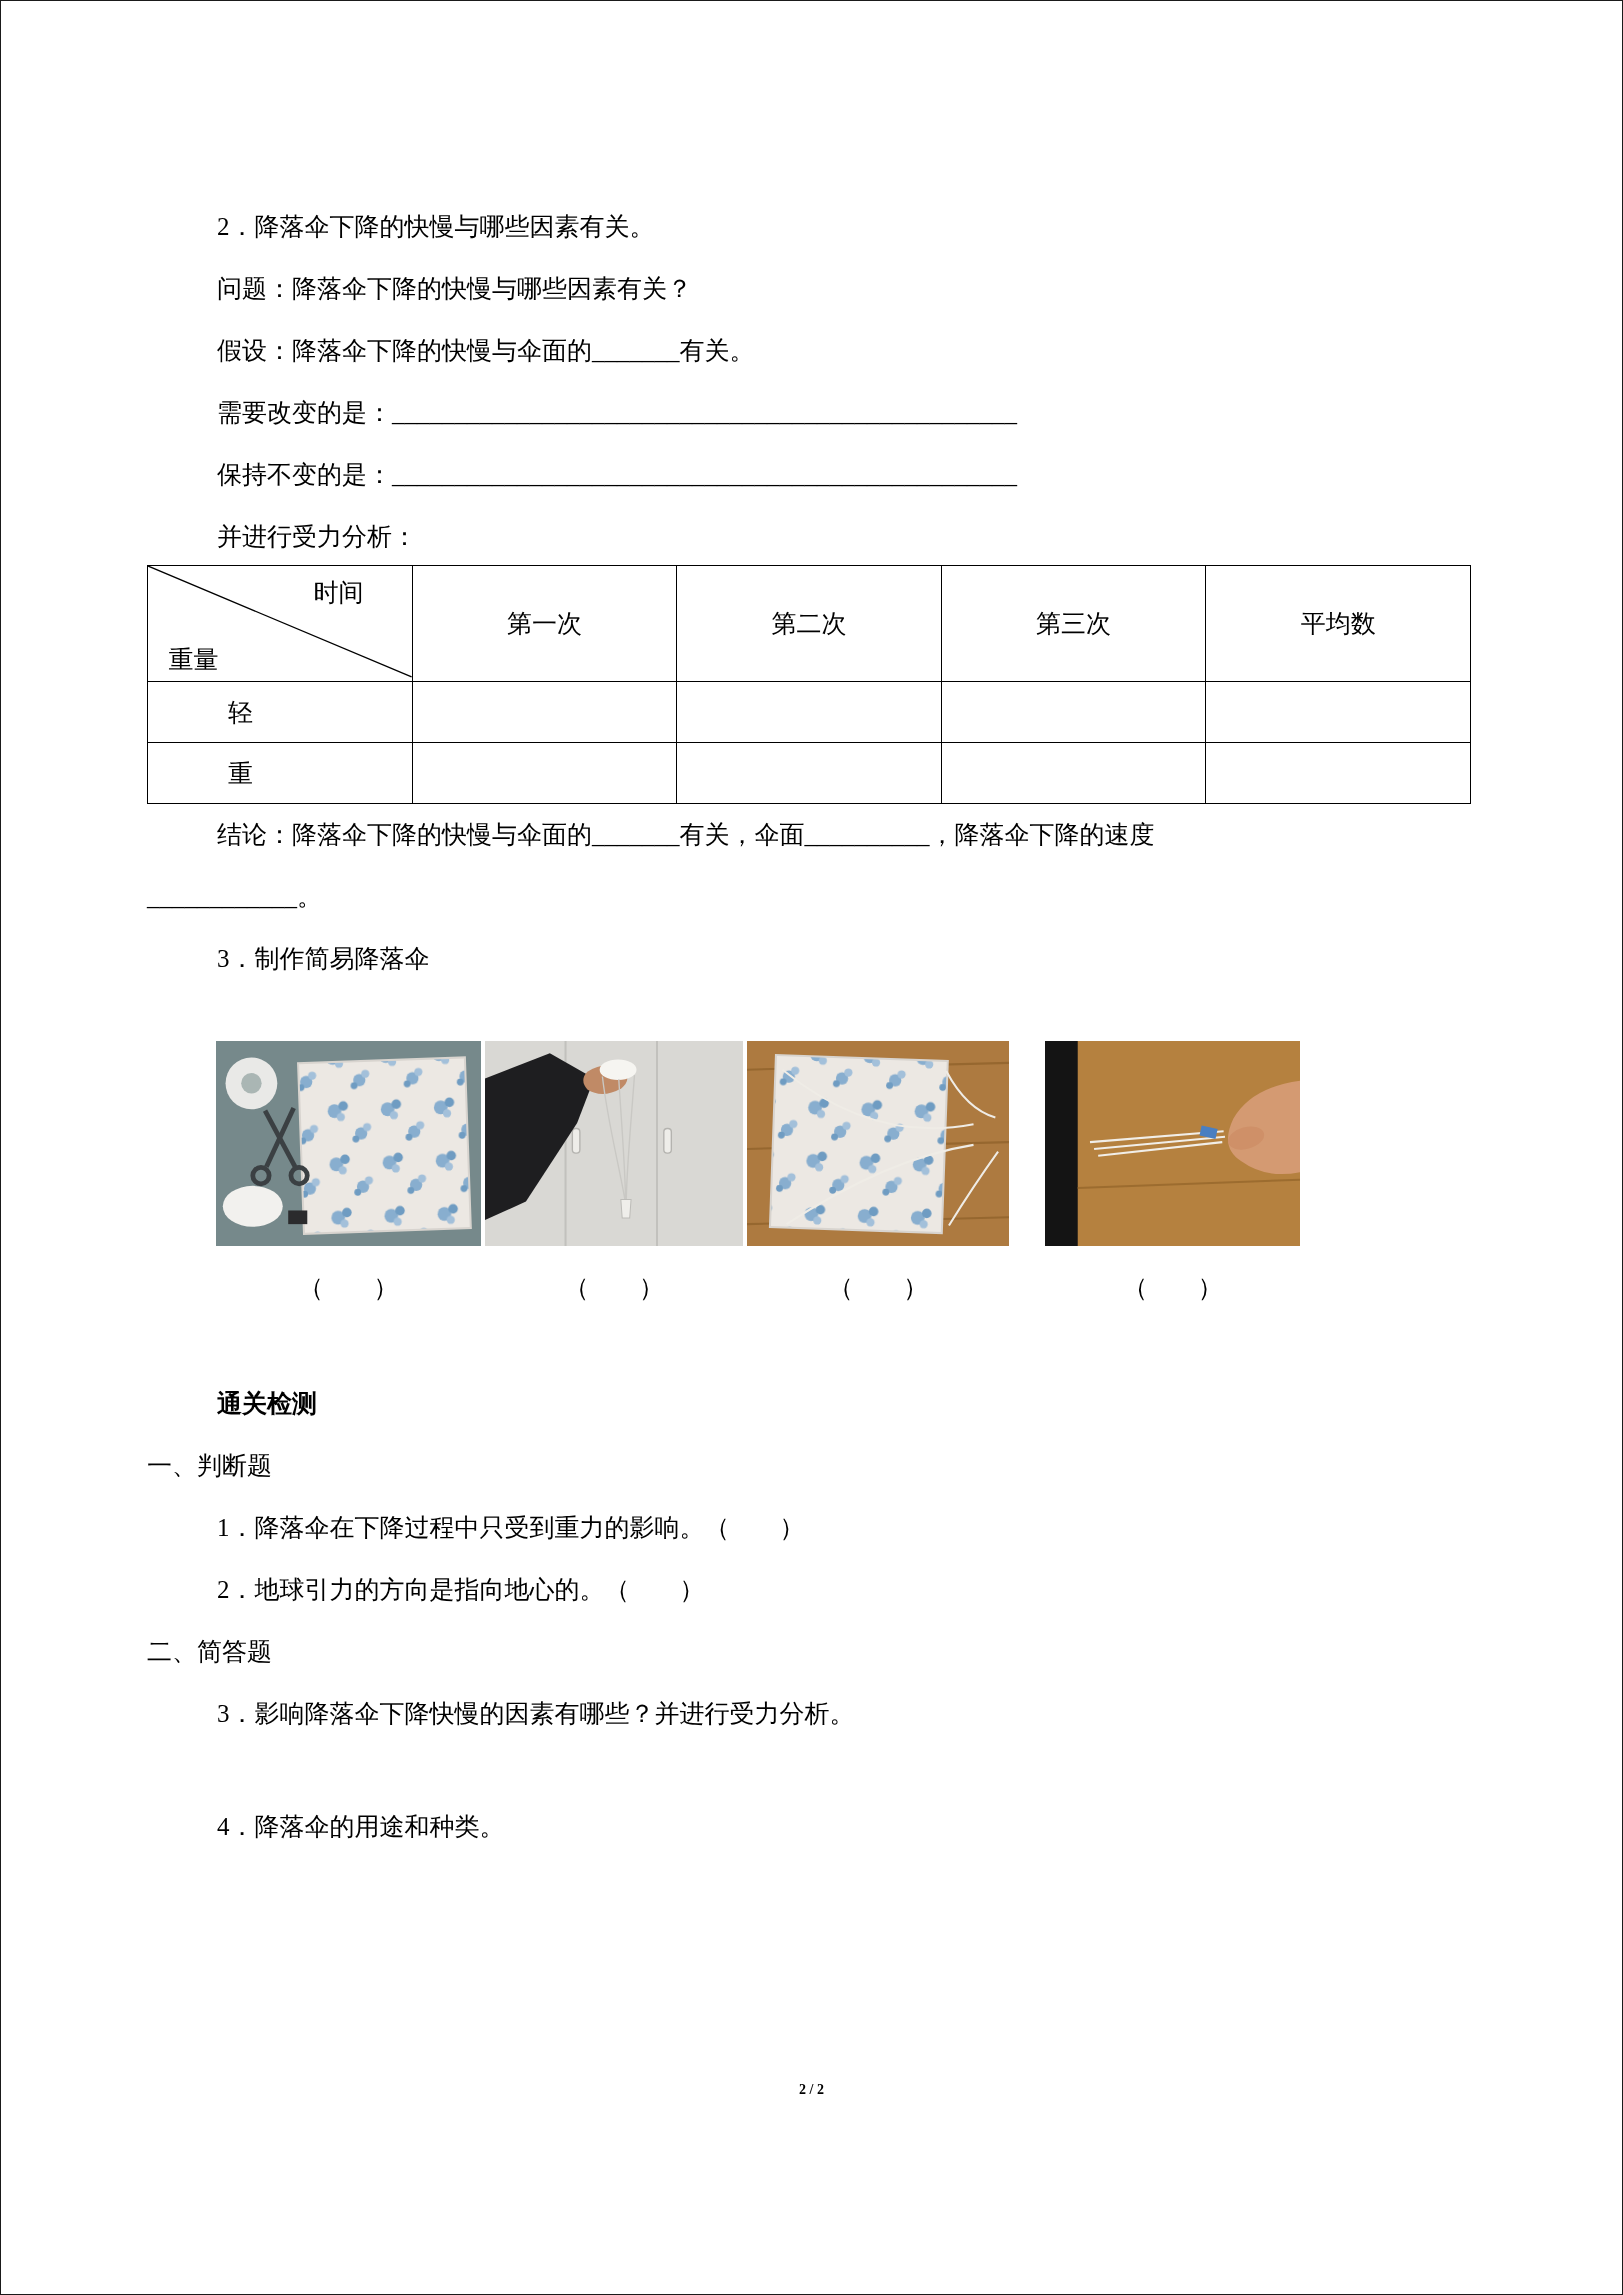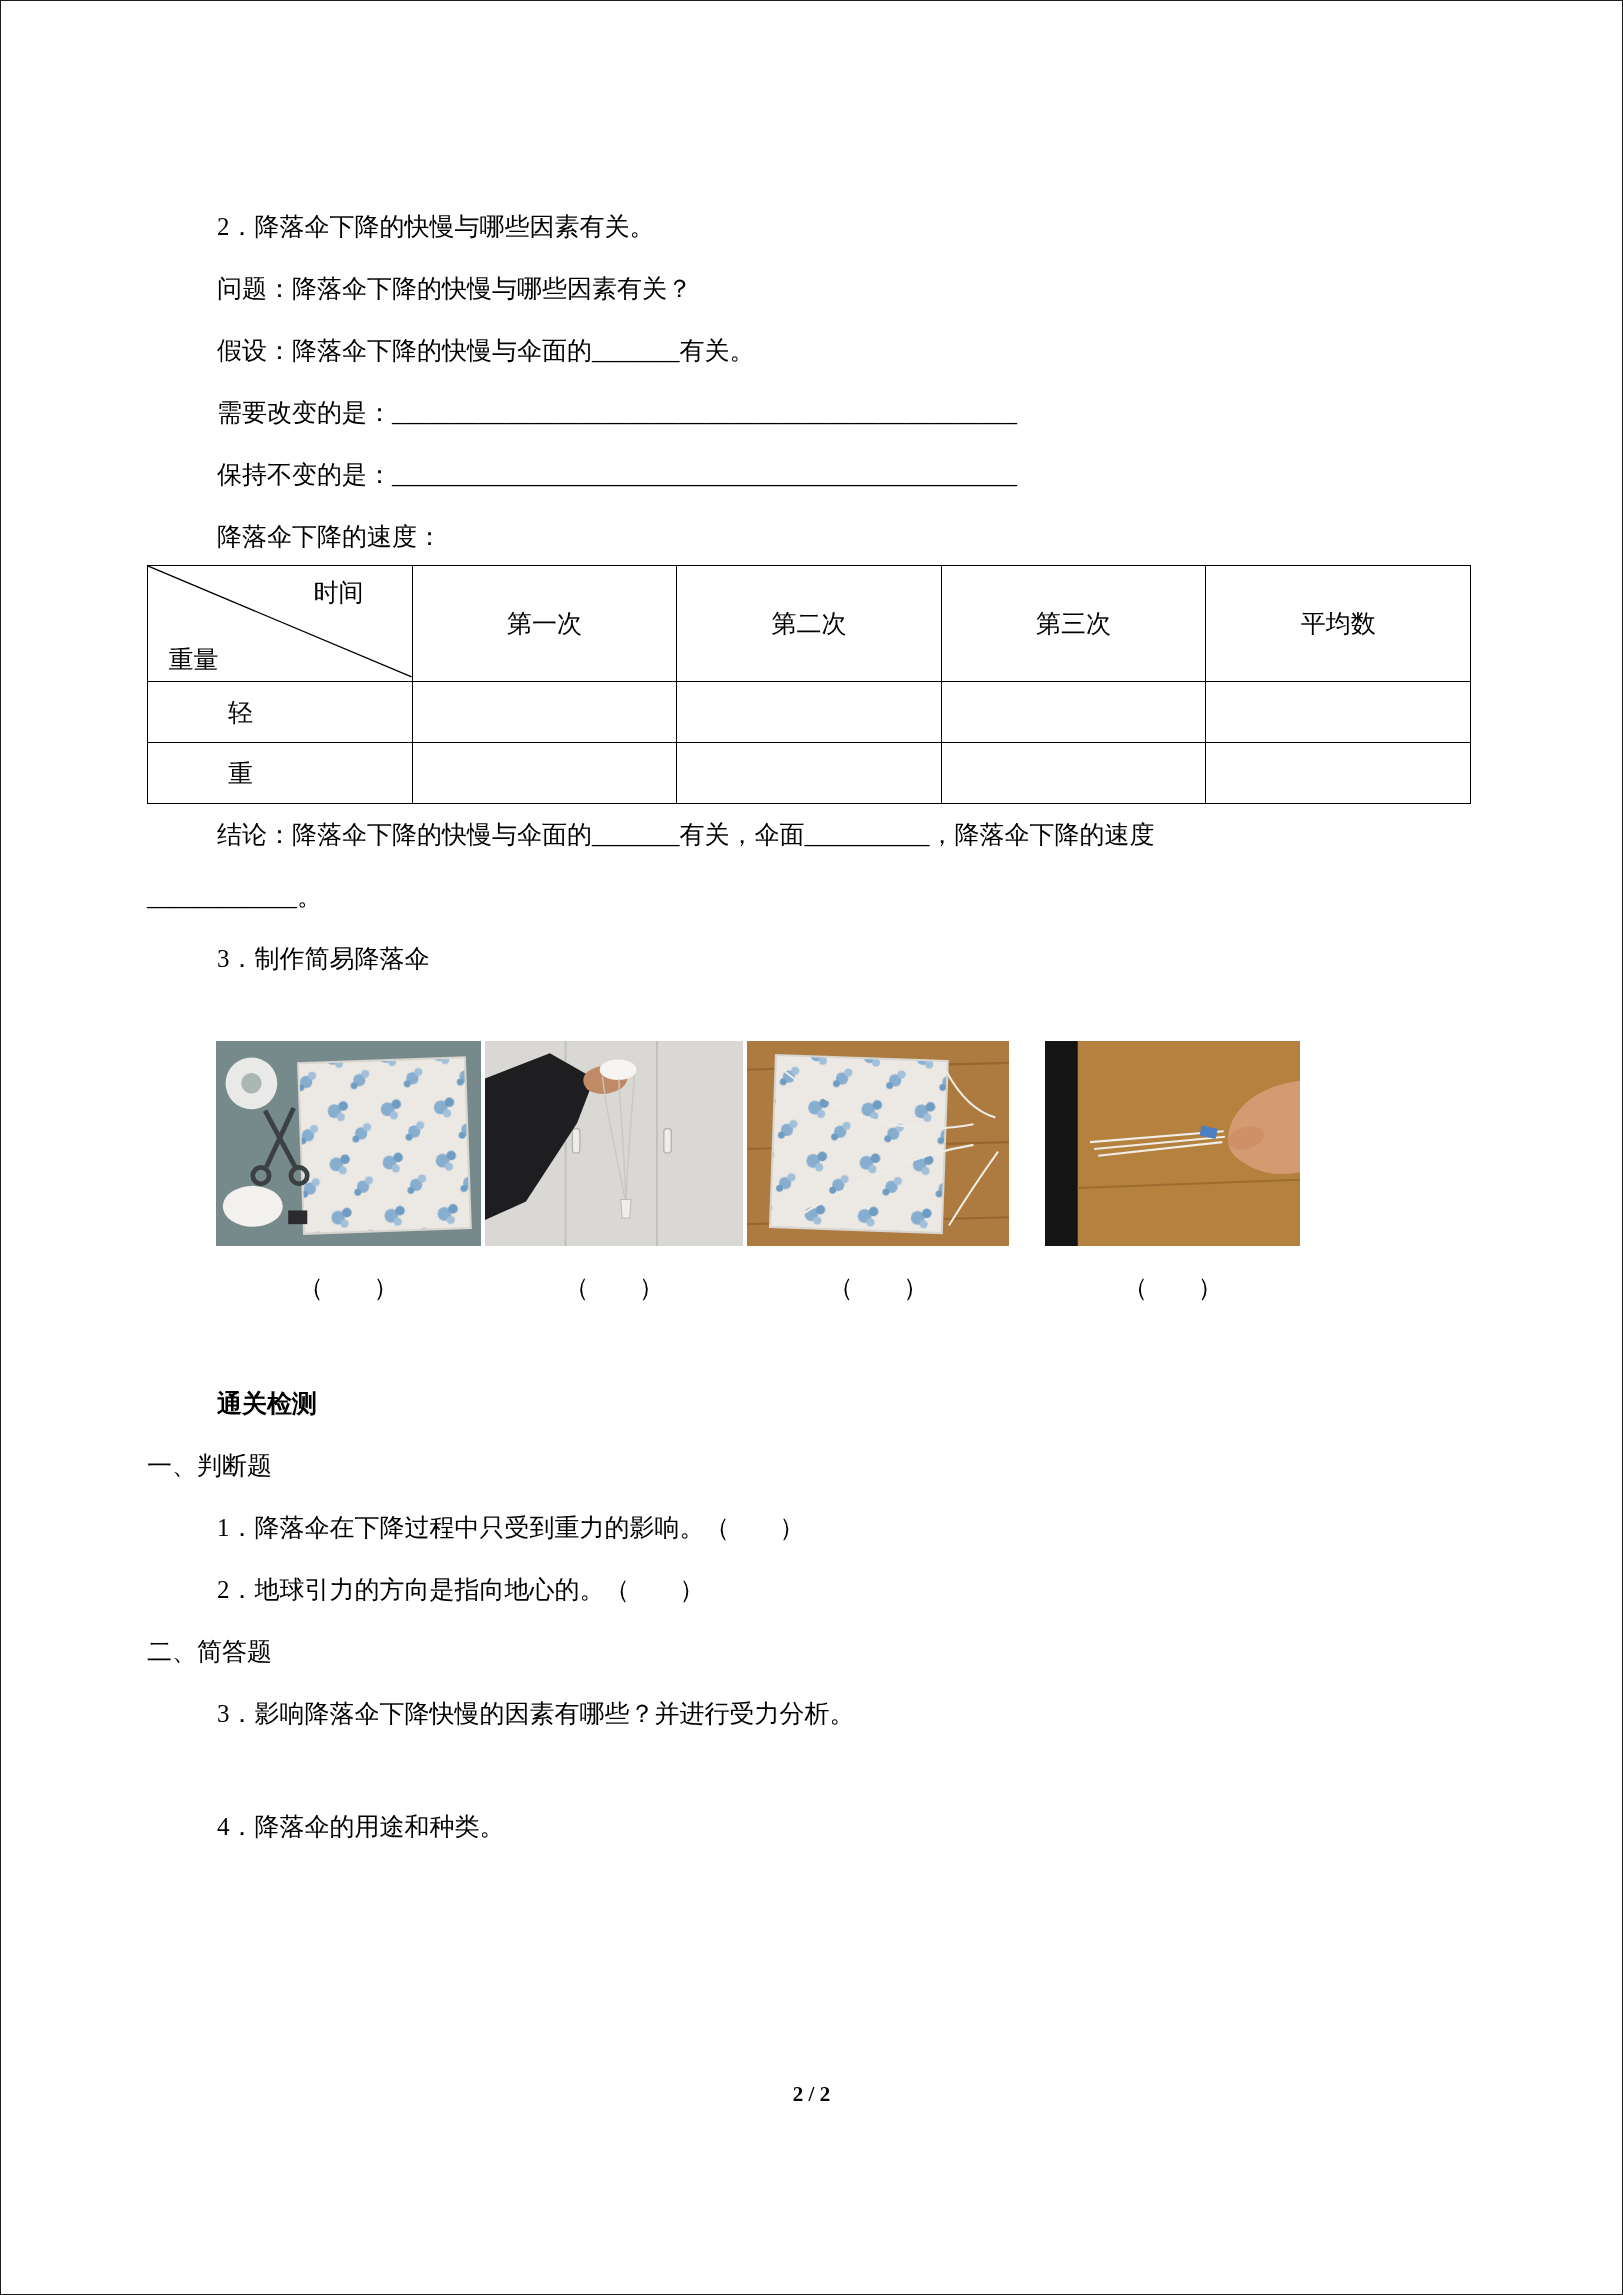--- a/index.html
+++ b/index.html
@@ -56,37 +56,37 @@
   .p4 { width: 255px; }
   .caption-row { left: 215px; top: 1256px; display: flex; }
   .cap { text-align: center; line-height: 62px; flex: none; }
 
   .footer {
     position: absolute;
     top: 2081px;
     left: 0;
     width: 100%;
     text-align: center;
-    font-size: 21px;
+    font-size: 14px;
     font-weight: bold;
     line-height: 1.2;
   }
 </style>
 </head>
 <body>
 
 <div class="page">
 
   <div class="abs blk" style="top:195px;">
     <p class="line ind">2．降落伞下降的快慢与哪些因素有关。</p>
     <p class="line ind">问题：降落伞下降的快慢与哪些因素有关？</p>
     <p class="line ind">假设：降落伞下降的快慢与伞面的_______有关。</p>
     <p class="line ind">需要改变的是：__________________________________________________</p>
     <p class="line ind">保持不变的是：__________________________________________________</p>
-    <p class="line ind">降落伞下降的速度：</p>
+    <p class="line ind">并进行受力分析：</p>
   </div>
 
   <div class="abs" style="left:146px; top:564px;">
     <table class="exp">
       <colgroup>
           <col>
           <col>
           <col>
           <col>
           <col>

